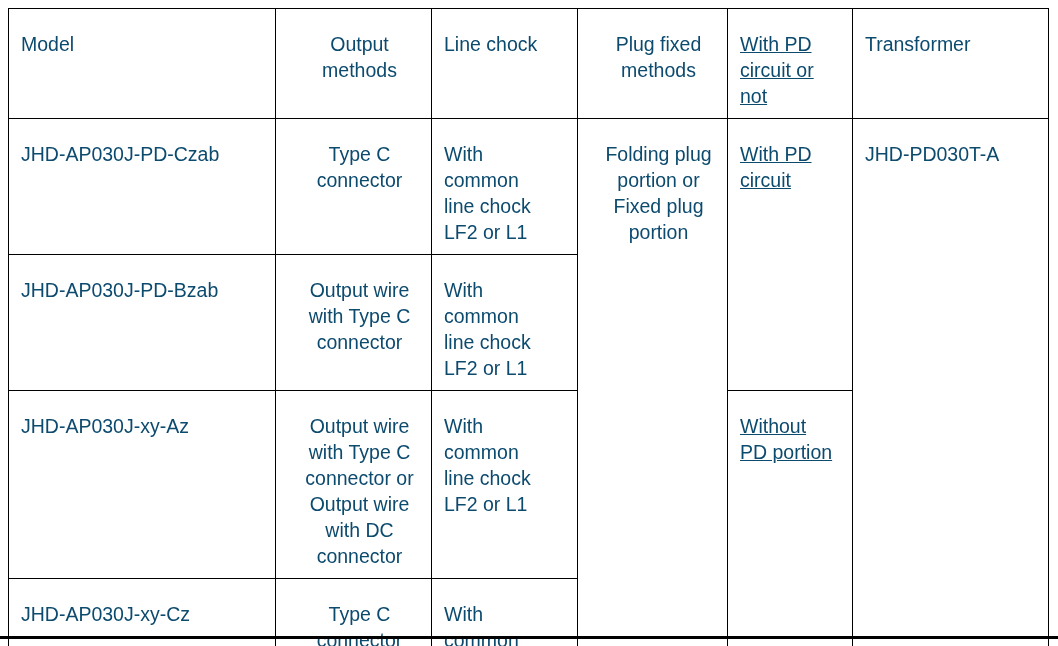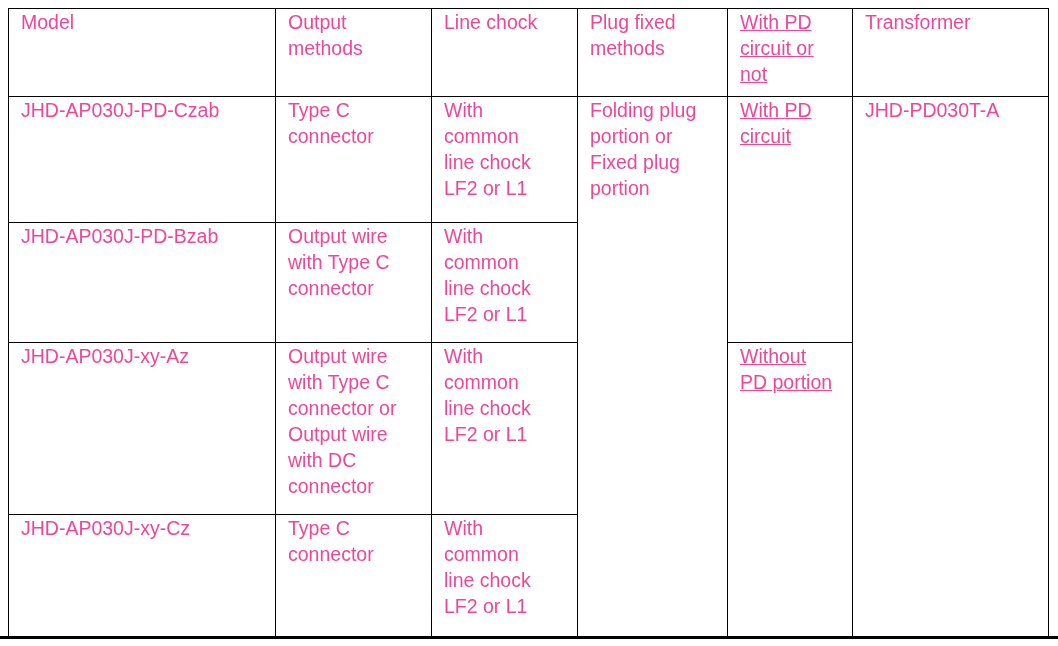--- a/index.html
+++ b/index.html
@@ -25,36 +25,36 @@
     left: 8px;
     top: 8px;
     width: 1040px;
     border-collapse: collapse;
     table-layout: fixed;
     background: #ffffff;
   }
   table.spec-table td {
     border: 1px solid #000000;
     vertical-align: top;
-    padding: 0 0 9px 12px;
+    padding: 22px 0 9px 12px;
     font-size: 19.5px;
     line-height: 26px;
-    color: #ec4899;
+    color: #0c4a6e;
     font-family: "Liberation Sans", sans-serif;
     font-weight: normal;
     word-wrap: break-word;
     box-sizing: border-box;
   }
   table.spec-table tr.header-row td {
     height: 88px;
   }
   td.col-model    { width: 267px; }
-  td.col-output   { width: 156px; }
+  td.col-output   { width: 156px; text-align: center; }
   td.col-chock    { width: 146px; }
-  td.col-plug     { width: 150px; }
+  td.col-plug     { width: 150px; text-align: center; }
   td.col-pd       { width: 125px; text-decoration: underline; }
   td.col-xfmr     { width: 196px; }
 
   tr.row-1 td { height: 126px; }
   tr.row-2 td { height: 120px; }
   tr.row-3 td { height: 172px; }
   tr.row-4 td { height: 122px; }
 
   .bottom-rule {
     position: absolute;

